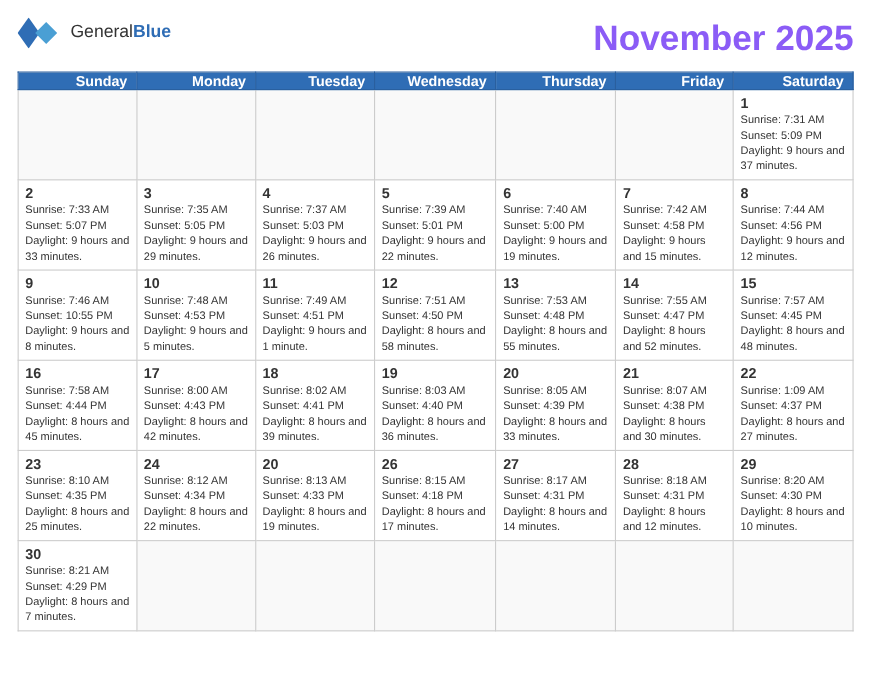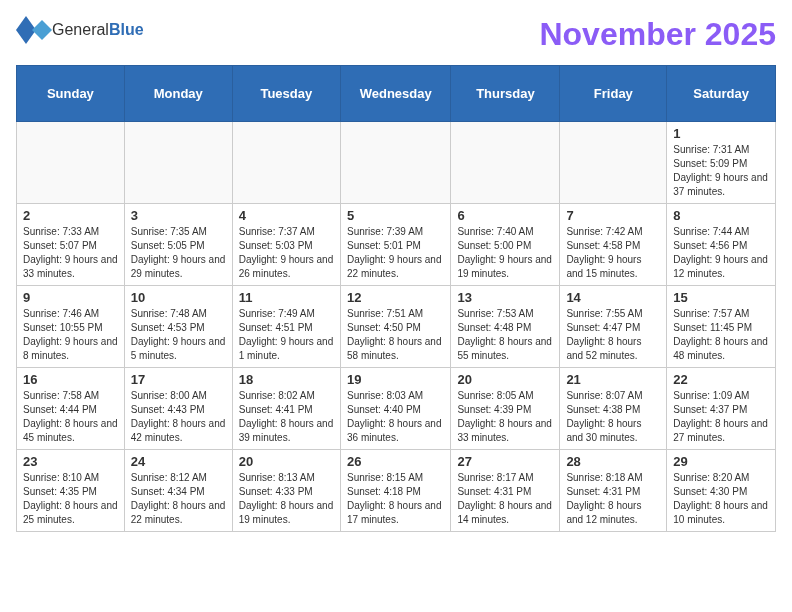--- a/index.html
+++ b/index.html
@@ -12,21 +12,21 @@
     }
     .header {
       display: flex;
       align-items: flex-start;
       justify-content: space-between;
       margin-bottom: 12px;
     }
     .logo {
       display: flex;
       align-items: center;
-      gap: 0;
+      gap: 12px;
     }
     .logo-icon {
       width: 36px;
       height: 28px;
     }
     .title-block {
       text-align: right;
     }
     .calendar-title {
       font-size: 32px;
@@ -38,22 +38,22 @@
       color: #555;
     }
     .calendar {
       width: 100%;
       border-collapse: collapse;
       border: 1px solid #ccc;
     }
     .calendar th {
       background-color: #2f6db5;
       color: #fff;
-      text-align: center;
-      padding: 20px 8px;
+      text-align: right;
+      padding: 0 8px;
       font-size: 13px;
       font-weight: bold;
       border: 1px solid #2a5f9e;
     }
     .calendar td {
       vertical-align: top;
       padding: 4px 6px;
       border: 1px solid #ccc;
       width: 113px;
       min-height: 80px;
@@ -201,21 +201,21 @@
         </td>
         <td>
           <span class="day-number">14</span>
           <div class="day-info">Sunrise: 7:55 AM
 Sunset: 4:47 PM
 Daylight: 8 hours and 52 minutes.</div>
         </td>
         <td>
           <span class="day-number">15</span>
           <div class="day-info">Sunrise: 7:57 AM
-Sunset: 11:45 PM
+Sunset: 4:45 PM
 Daylight: 8 hours and 48 minutes.</div>
         </td>
       </tr>
       <tr class="week-row">
         <td>
           <span class="day-number">16</span>
           <div class="day-info">Sunrise: 7:58 AM
 Sunset: 4:44 PM
 Daylight: 8 hours and 45 minutes.</div>
         </td>
@@ -293,14 +293,28 @@
 Sunset: 4:31 PM
 Daylight: 8 hours and 12 minutes.</div>
         </td>
         <td>
           <span class="day-number">29</span>
           <div class="day-info">Sunrise: 8:20 AM
 Sunset: 4:30 PM
 Daylight: 8 hours and 10 minutes.</div>
         </td>
       </tr>
+      <tr class="week-row">
+        <td>
+          <span class="day-number">30</span>
+          <div class="day-info">Sunrise: 8:21 AM
+Sunset: 4:29 PM
+Daylight: 8 hours and 7 minutes.</div>
+        </td>
+        <td class="empty"></td>
+        <td class="empty"></td>
+        <td class="empty"></td>
+        <td class="empty"></td>
+        <td class="empty"></td>
+        <td class="empty"></td>
+      </tr>
     </tbody>
 </table>
 
 </body></html>

